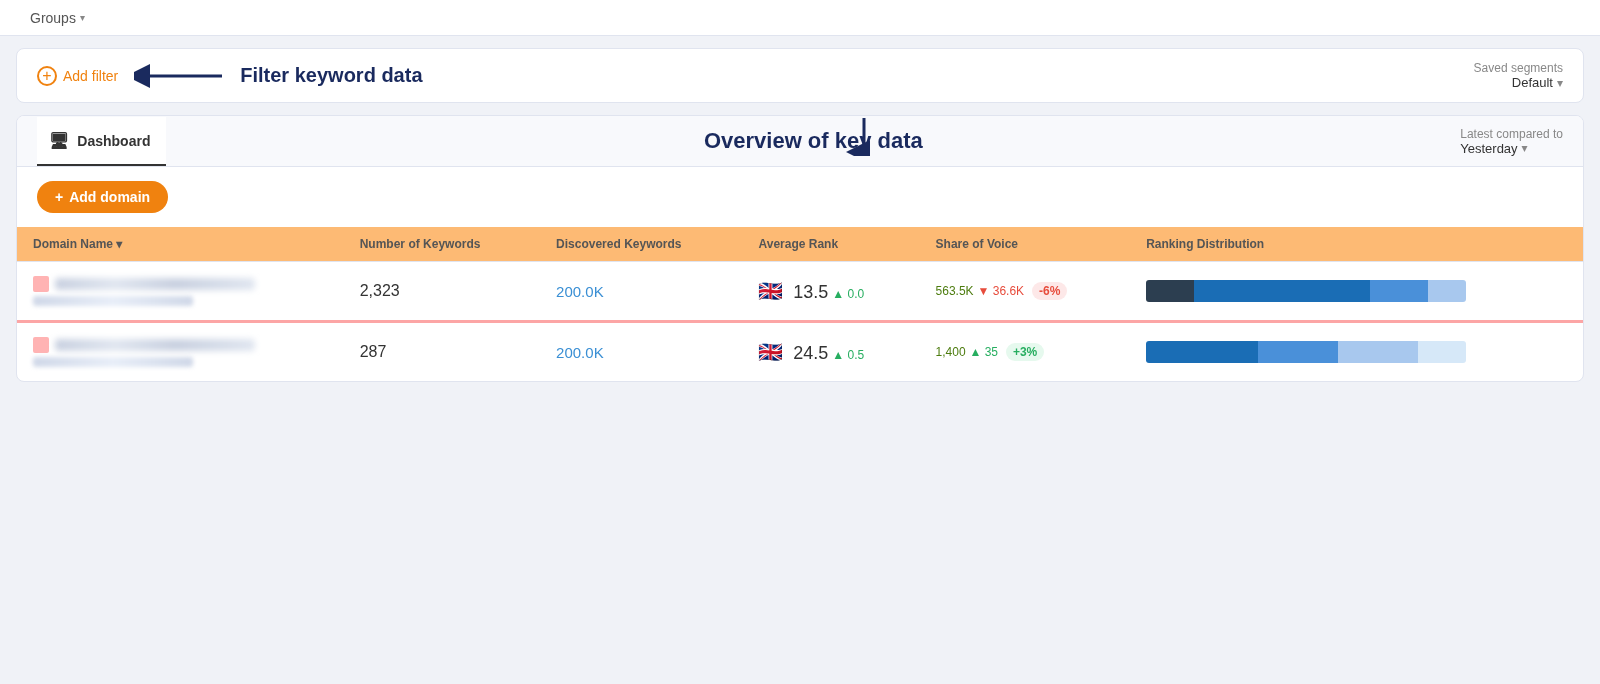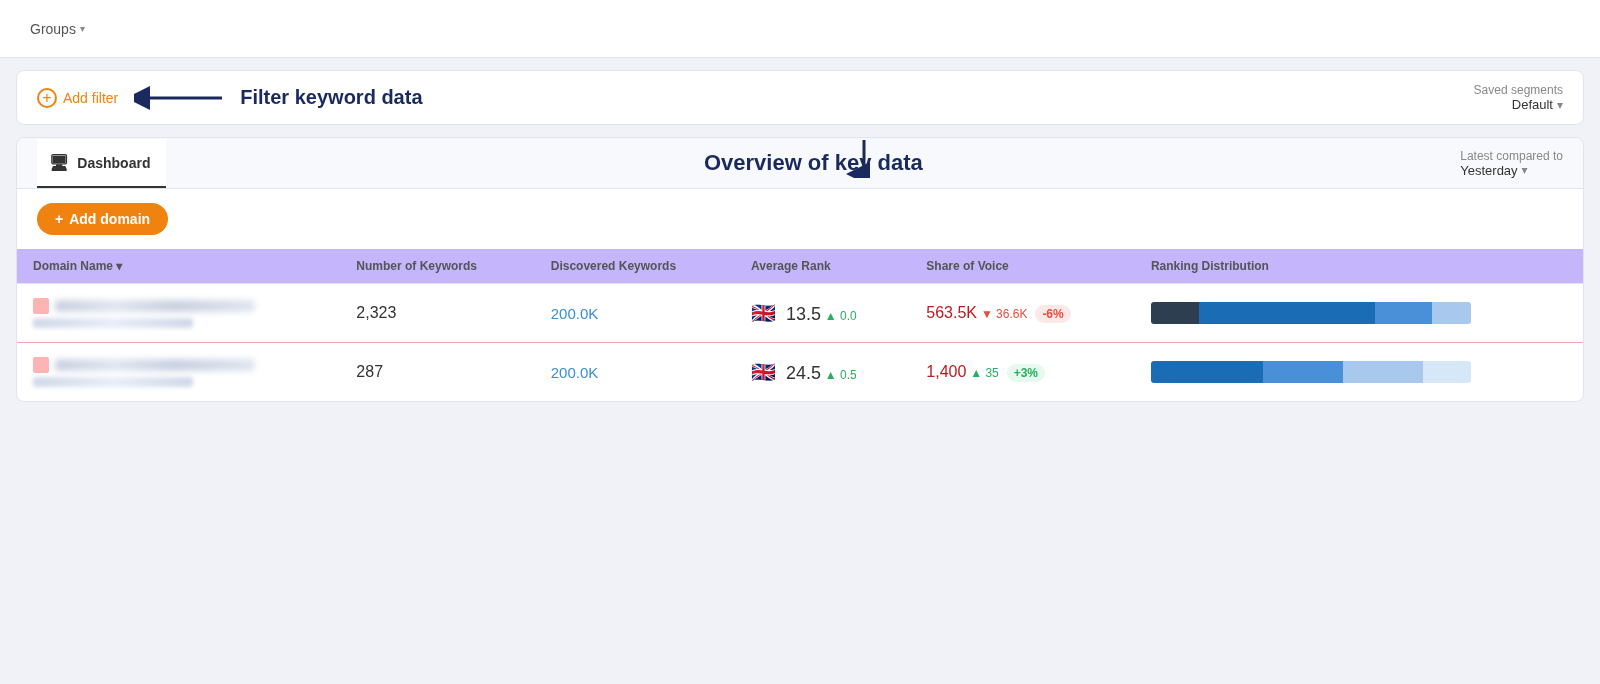--- a/index.html
+++ b/index.html
@@ -9,21 +9,21 @@
       font-size: 14px;
       color: #333;
     }
 
     
     .top-bar {
       display: flex;
       align-items: center;
       background: #fff;
       padding: 0 20px;
-      height: 58px;
+      height: 36px;
       border-bottom: 1px solid #e0e4ef;
       position: relative;
     }
     .groups-dropdown {
       display: flex;
       align-items: center;
       gap: 4px;
       font-size: 14px;
       color: #555;
       cursor: pointer;
@@ -172,34 +172,34 @@
       align-items: center;
       gap: 6px;
     }
 
     
     table {
       width: 100%;
       border-collapse: collapse;
     }
     thead tr {
-      background: #c4b5fd;
+      background: #fdba74;
     }
     th {
       padding: 10px 16px;
       text-align: left;
       font-size: 12px;
       font-weight: 600;
       color: #555;
       border-bottom: 1px solid #e0e4ef;
       white-space: nowrap;
     }
     td {
       padding: 14px 16px;
-      border-bottom: 1px solid #fca5a5;
+      border-bottom: 3px solid #fca5a5;
       vertical-align: middle;
     }
     tr:last-child td { border-bottom: none; }
 
     .domain-cell {
       display: flex;
       flex-direction: column;
       gap: 4px;
     }
     .domain-favicon-row {
@@ -240,21 +240,21 @@
       display: inline-block;
       padding: 2px 7px;
       border-radius: 10px;
       font-size: 12px;
       font-weight: 600;
       margin-left: 4px;
     }
     .badge-red { background: #fde8e8; color: #e74c3c; }
     .badge-green { background: #e6f9ee; color: #27ae60; }
 
-    .share-voice { font-size: 16px; color: #b91c1c; font-weight: 500; }
+    .share-voice { font-size: 12px; color: #4d7c0f; font-weight: 500; }
 
     .ranking-bar-container {
       width: 320px;
       height: 22px;
       display: flex;
       border-radius: 3px;
       overflow: hidden;
     }
 
     

